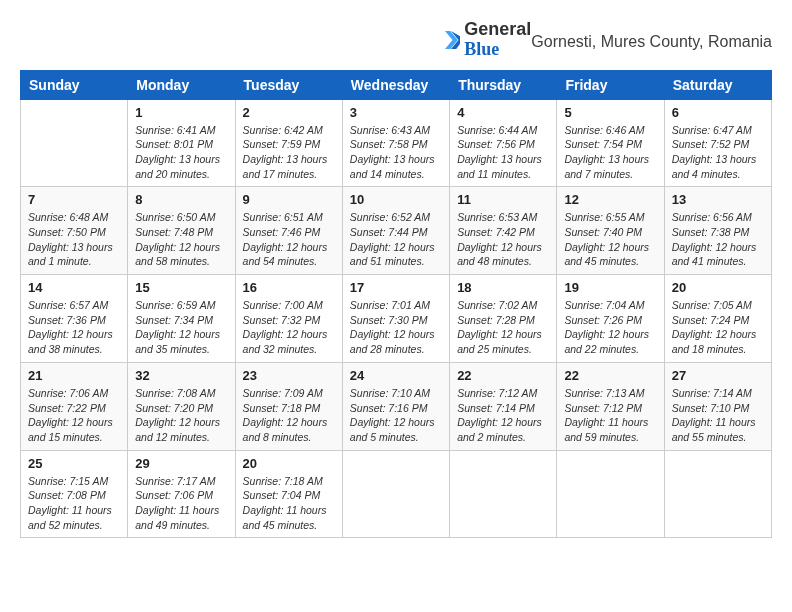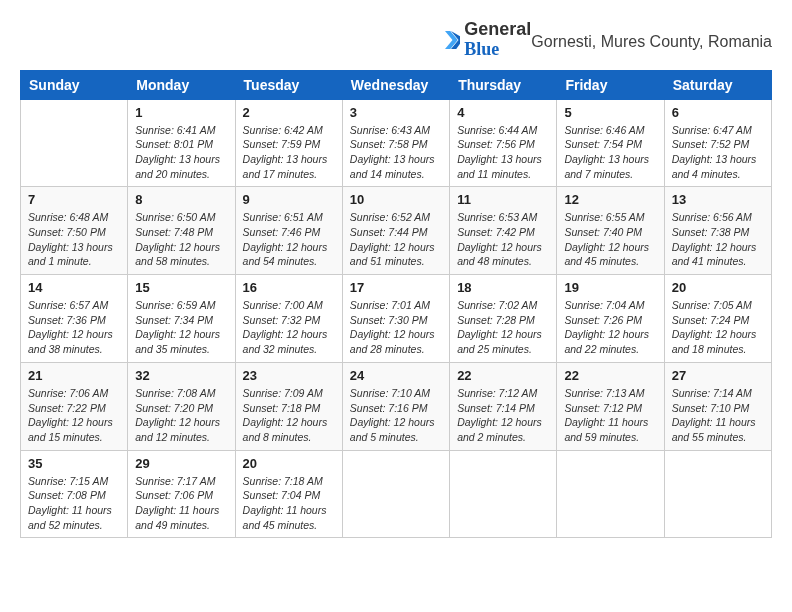--- a/index.html
+++ b/index.html
@@ -228,21 +228,21 @@
           <div class="day-number">22</div>
           <div class="day-detail">Sunrise: 7:13 AM<br>Sunset: 7:12 PM<br>Daylight: 11 hours and 59 minutes.</div>
         </td>
         <td>
           <div class="day-number">27</div>
           <div class="day-detail">Sunrise: 7:14 AM<br>Sunset: 7:10 PM<br>Daylight: 11 hours and 55 minutes.</div>
         </td>
       </tr>
       <tr>
         <td>
-          <div class="day-number">35</div>
+          <div class="day-number">25</div>
           <div class="day-detail">Sunrise: 7:15 AM<br>Sunset: 7:08 PM<br>Daylight: 11 hours and 52 minutes.</div>
         </td>
         <td>
           <div class="day-number">29</div>
           <div class="day-detail">Sunrise: 7:17 AM<br>Sunset: 7:06 PM<br>Daylight: 11 hours and 49 minutes.</div>
         </td>
         <td>
           <div class="day-number">20</div>
           <div class="day-detail">Sunrise: 7:18 AM<br>Sunset: 7:04 PM<br>Daylight: 11 hours and 45 minutes.</div>
         </td>

